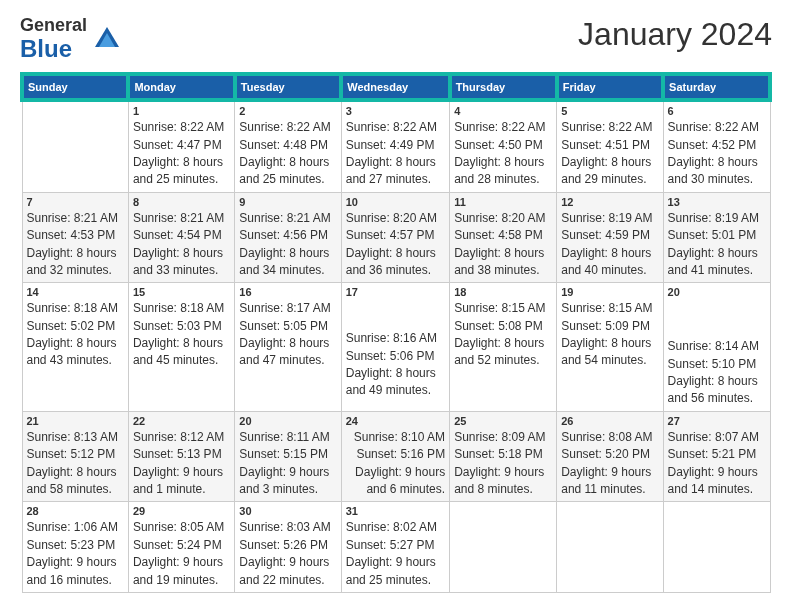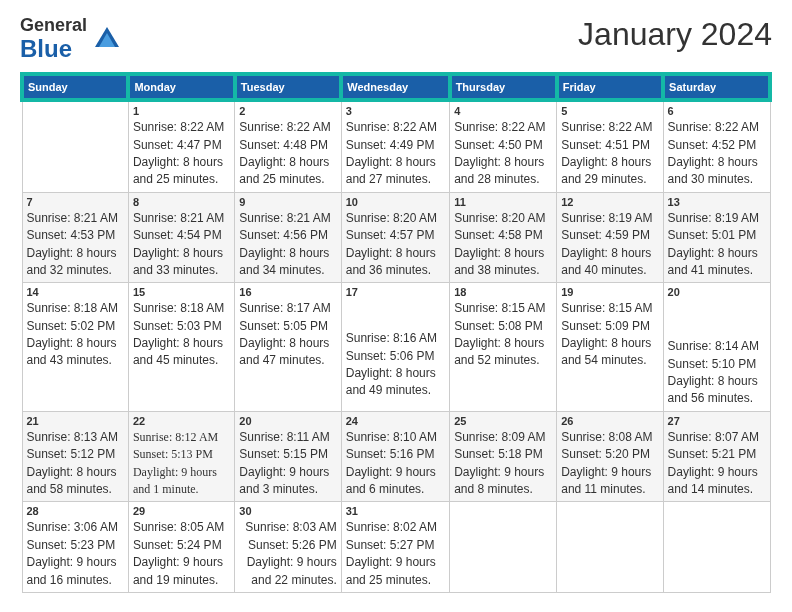--- a/index.html
+++ b/index.html
@@ -283,35 +283,35 @@
         <tr>
           <td>
             <div class="day-number">21</div>
             <div class="day-info" style="white-space: pre-line;">Sunrise: 8:13 AM
 Sunset: 5:12 PM
 Daylight: 8 hours
 and 58 minutes.</div>
           </td>
           <td>
             <div class="day-number">22</div>
-            <div class="day-info" style="white-space: pre-line; font-family: Liberation Serif, serif;">Sunrise: 8:12 AM
+            <div class="day-info" style="white-space: pre-line;">Sunrise: 8:12 AM
 Sunset: 5:13 PM
 Daylight: 9 hours
 and 1 minute.</div>
           </td>
           <td>
             <div class="day-number">20</div>
             <div class="day-info" style="white-space: pre-line;">Sunrise: 8:11 AM
 Sunset: 5:15 PM
 Daylight: 9 hours
 and 3 minutes.</div>
           </td>
           <td>
             <div class="day-number">24</div>
-            <div class="day-info" style="white-space: pre-line;">Sunrise: 8:10 AM
+            <div class="day-info" style="white-space: pre-line; text-align: right;">Sunrise: 8:10 AM
 Sunset: 5:16 PM
 Daylight: 9 hours
 and 6 minutes.</div>
           </td>
           <td>
             <div class="day-number">25</div>
             <div class="day-info" style="white-space: pre-line;">Sunrise: 8:09 AM
 Sunset: 5:18 PM
 Daylight: 9 hours
 and 8 minutes.</div>
@@ -327,35 +327,35 @@
             <div class="day-number">27</div>
             <div class="day-info" style="white-space: pre-line;">Sunrise: 8:07 AM
 Sunset: 5:21 PM
 Daylight: 9 hours
 and 14 minutes.</div>
           </td>
         </tr>
         <tr>
           <td>
             <div class="day-number">28</div>
-            <div class="day-info" style="white-space: pre-line;">Sunrise: 3:06 AM
+            <div class="day-info" style="white-space: pre-line;">Sunrise: 1:06 AM
 Sunset: 5:23 PM
 Daylight: 9 hours
 and 16 minutes.</div>
           </td>
           <td>
             <div class="day-number">29</div>
             <div class="day-info" style="white-space: pre-line;">Sunrise: 8:05 AM
 Sunset: 5:24 PM
 Daylight: 9 hours
 and 19 minutes.</div>
           </td>
           <td>
             <div class="day-number">30</div>
-            <div class="day-info" style="white-space: pre-line; text-align: right;">Sunrise: 8:03 AM
+            <div class="day-info" style="white-space: pre-line;">Sunrise: 8:03 AM
 Sunset: 5:26 PM
 Daylight: 9 hours
 and 22 minutes.</div>
           </td>
           <td>
             <div class="day-number">31</div>
             <div class="day-info" style="white-space: pre-line;">Sunrise: 8:02 AM
 Sunset: 5:27 PM
 Daylight: 9 hours
 and 25 minutes.</div>

